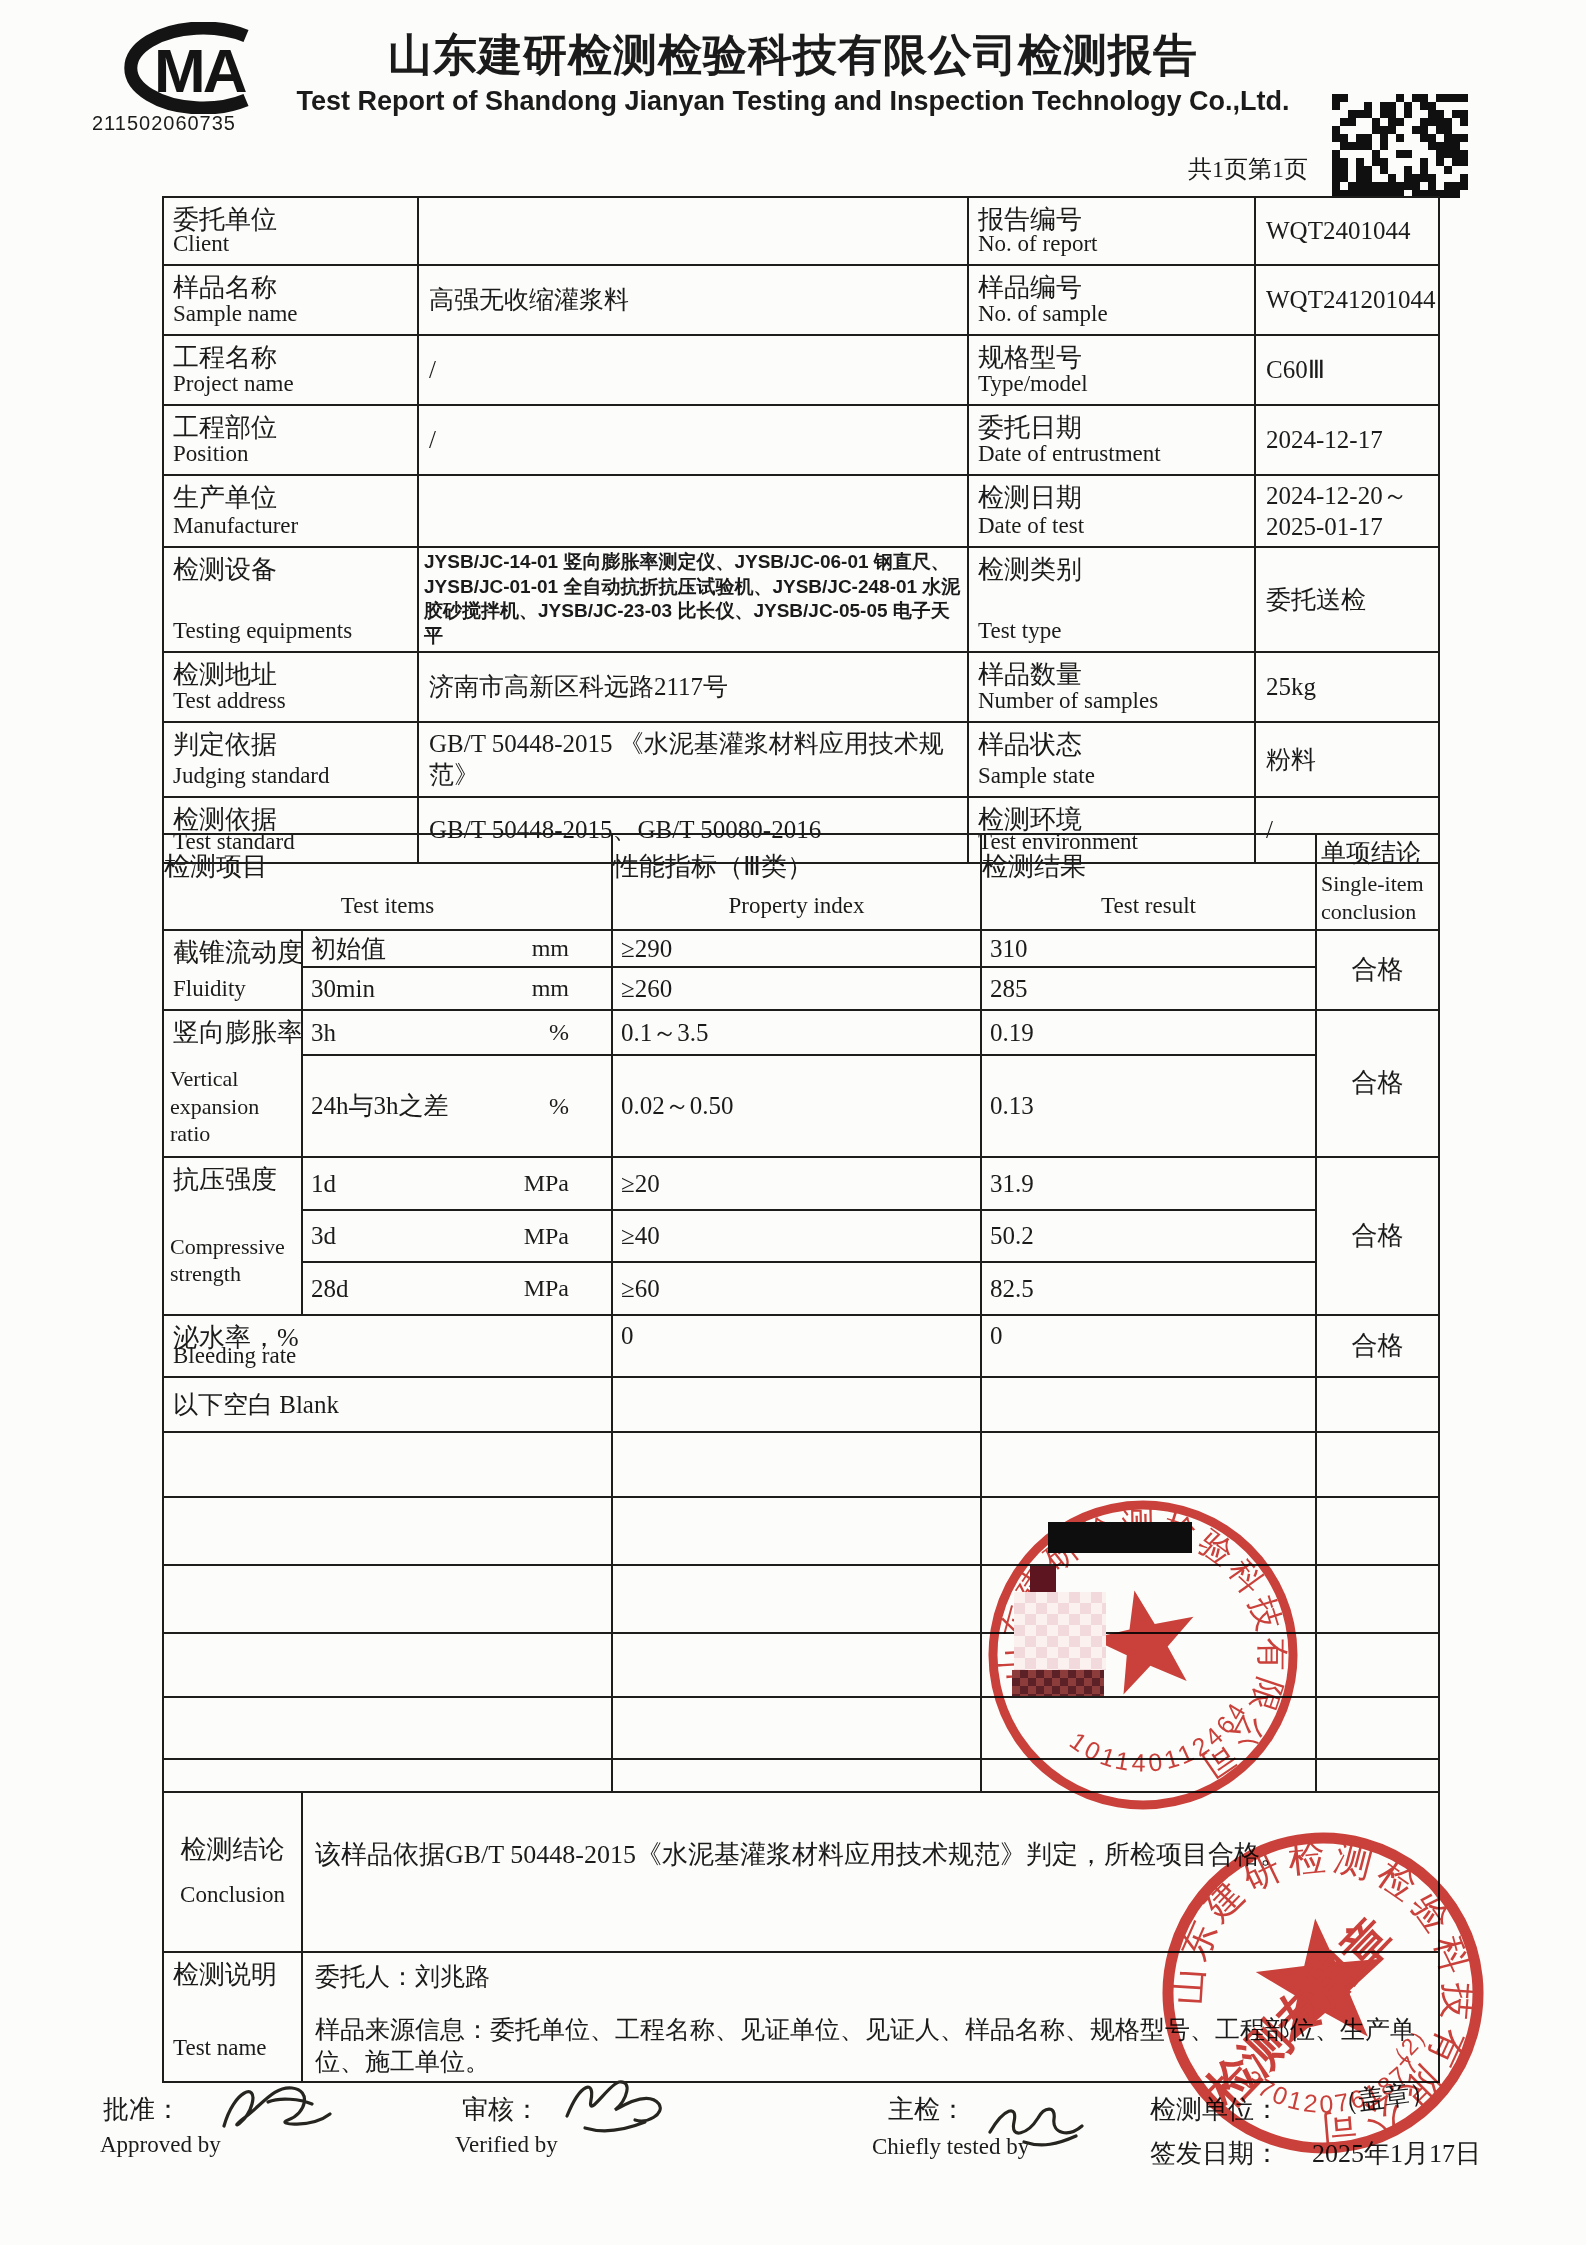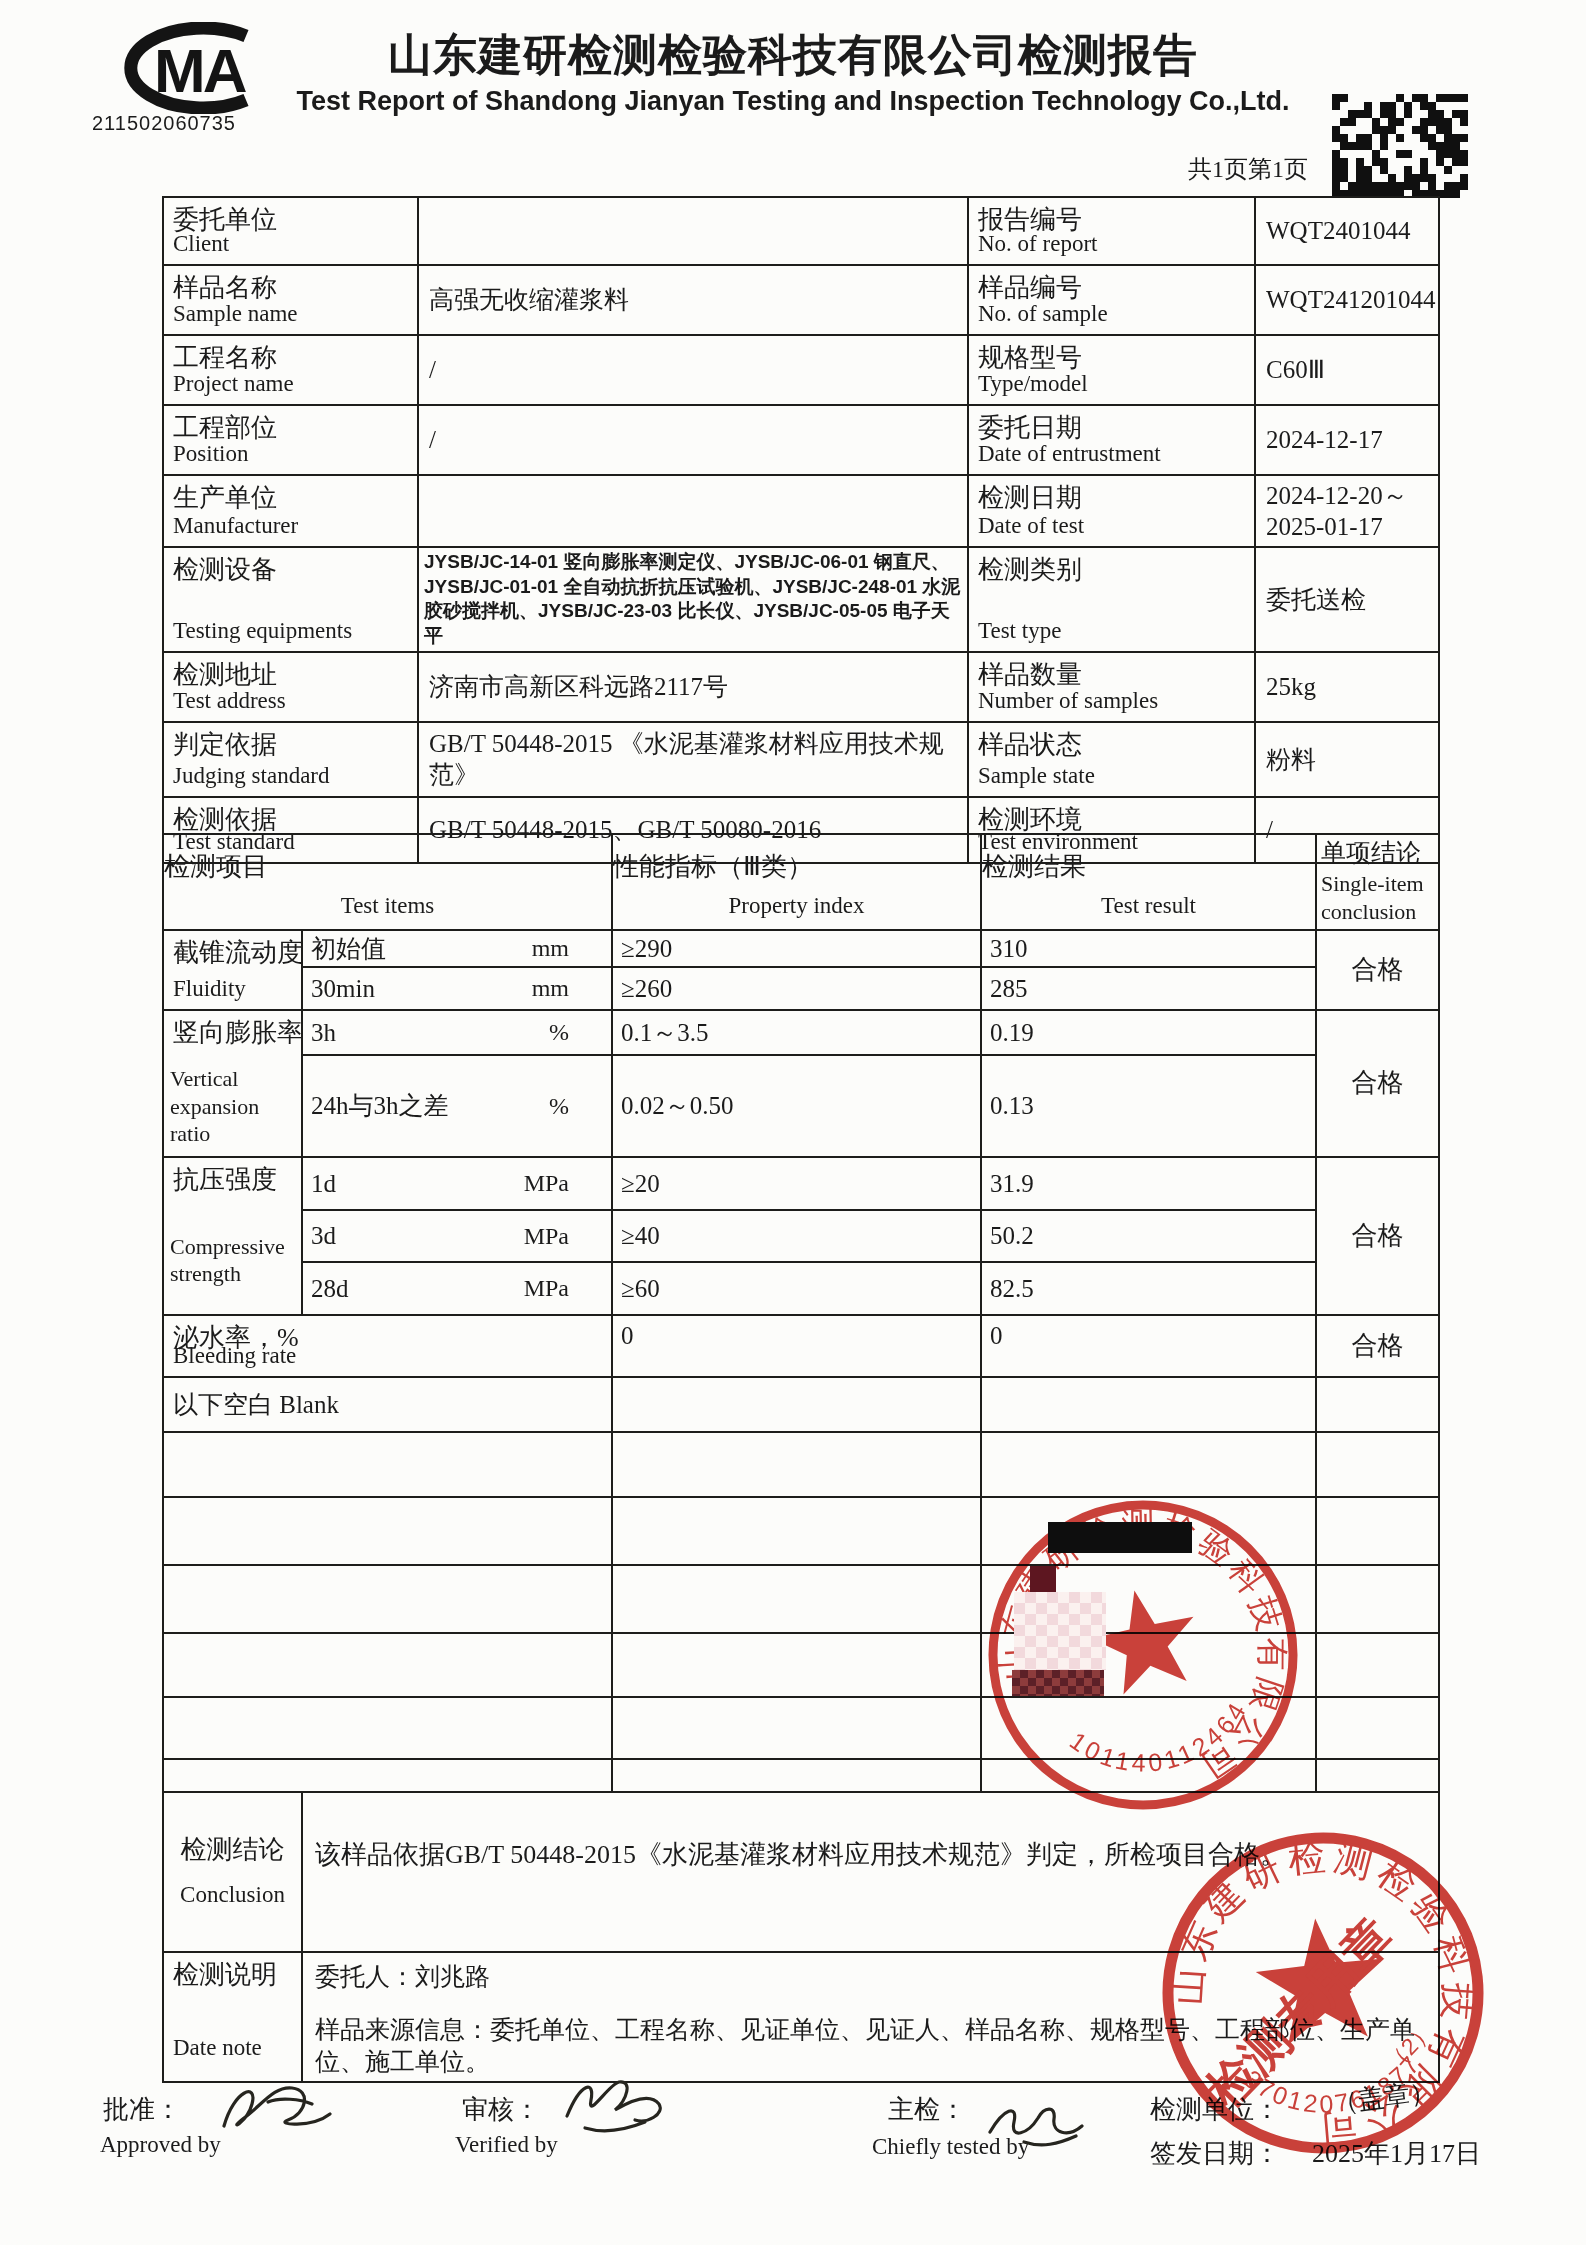--- a/index.html
+++ b/index.html
@@ -323,21 +323,21 @@
         <div class="clab-in">
               <span class="cn">检测结论</span>
               <span class="en">Conclusion</span>
             </div>
           </td>
       <td colspan="4" class="ctext">该样品依据GB/T 50448-2015《水泥基灌浆材料应用技术规范》判定，所检项目合格。</td>
     </tr>
     <tr style="height:130px">
       <td class="rel">
         <span class="tl cn">检测说明</span>
-            <span class="bl en" style="bottom:18px">Date note</span>
+            <span class="bl en" style="bottom:18px">Test name</span>
           </td>
       <td colspan="4" class="rel">
         <span class="tl" style="left:12px;top:8px">委托人：刘兆路</span>
         <span class="enwrap" style="left:12px;right:10px;bottom:4px;font-size:25px">样品来源信息：委托单位、工程名称、见证单位、见证人、样品名称、规格型号、工程部位、生产单位、施工单位。</span>
           </td>
     </tr>
   </tbody>
     </table>
 
   <div class="abs f-cn" style="left:103px;top:2092px">批准：</div>

